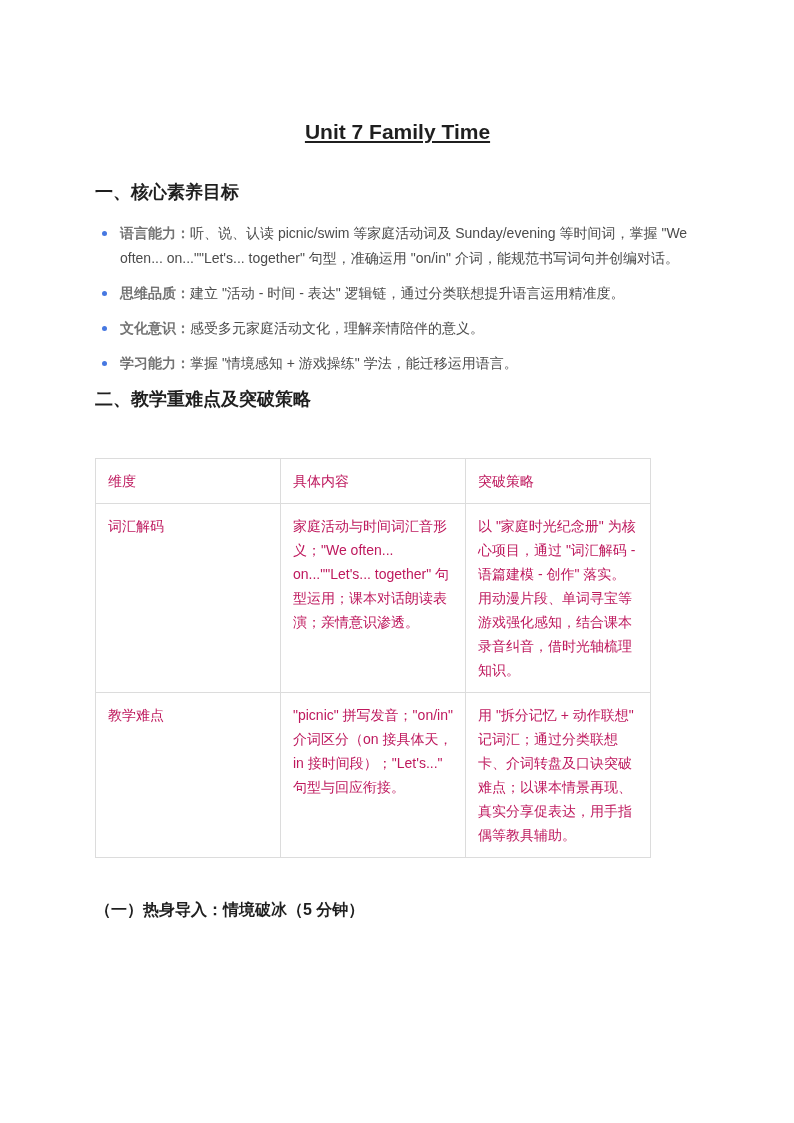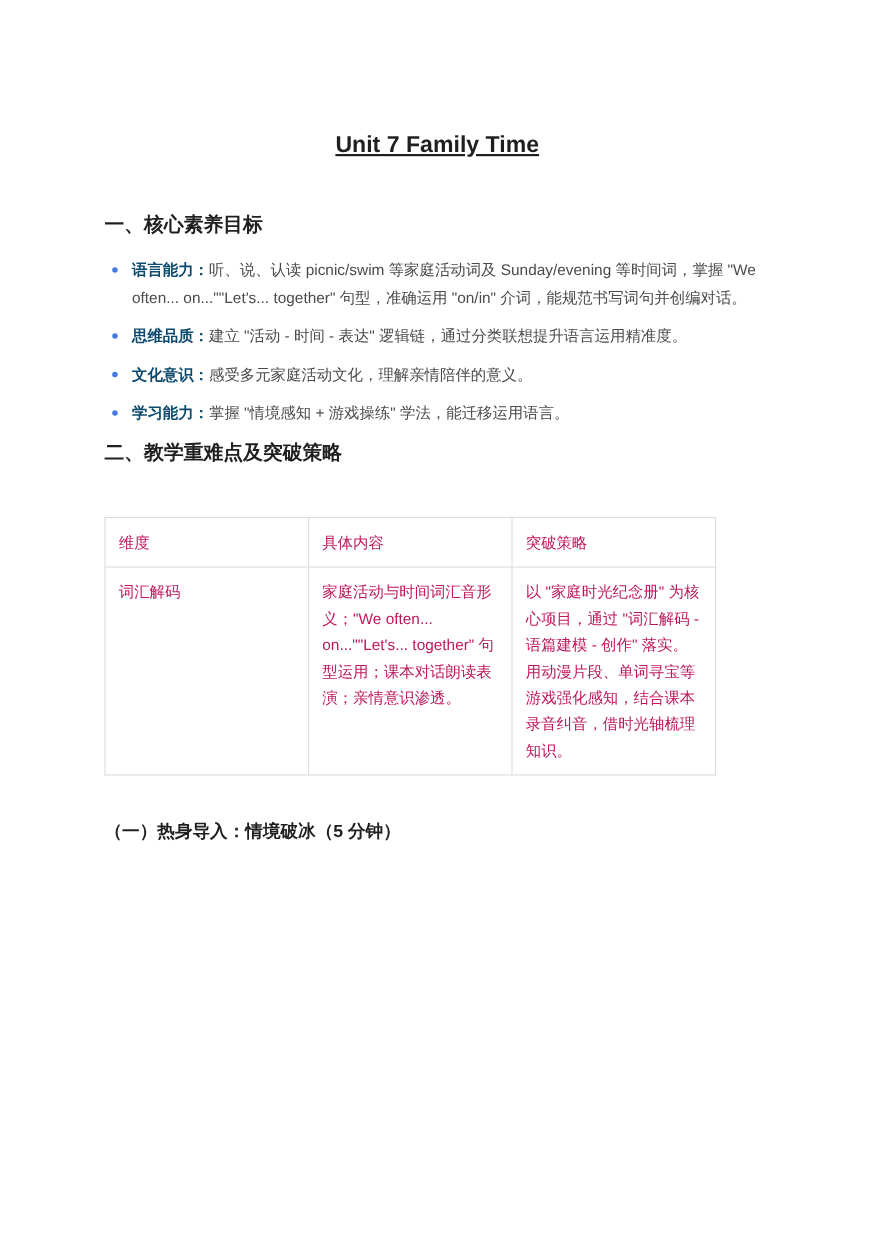--- a/index.html
+++ b/index.html
@@ -15,42 +15,42 @@
     color:#4b4b4b;
   }
   .doc-title {
     font-size:21px; font-weight:700; line-height:30px;
     text-align:center; color:#1f1f1f;text-decoration:underline;
   }
   .h-major {
     font-size:18px; font-weight:700; line-height:26px;
     color:#1f1f1f; margin:0;
   }
-  .h-major.mt-a { margin-top:44px; }
+  .h-major.mt-a { margin-top:32px; }
   .h-major.mt-b { margin-top:10px; }
   .h-major.mt-c { margin-top:22px; }
   .h-minor {
     font-size:16px; font-weight:700; line-height:24px;
     color:#1f1f1f; margin:40px 0 0 0;
   }
   ul.bullets { list-style:none; margin:16px 0 0 0; padding:0; }
   ul.bullets li {
     position:relative;
     padding-left:25px;
     font-size:14px; line-height:25px;
     color:#4b4b4b;
     margin-bottom:10px;
   }
   ul.bullets li:last-child { margin-bottom:0; }
   .dot {
     position:absolute; left:7px; top:10px;
     width:5px; height:5px; border-radius:50%;
     background:#4678e1;
   }
-  .b-label { font-weight:700; color:#0c4a6e; }
+  .b-label { font-weight:700; color:#737373; }
   table.kp {
     border-collapse:collapse; table-layout:fixed;
     width:555px; margin-top:46px;
   }
   table.kp th, table.kp td {
     border:1px solid #dcdcdc;
     padding:10px 12px;
     font-size:14px; line-height:24px;
     font-weight:400; text-align:left; vertical-align:top;
     color:#be185d;
@@ -99,19 +99,24 @@
         <th>具体内容</th>
         <th>突破策略</th>
       </tr>
     </thead>
     <tbody>
       <tr class="row-1">
         <td>词汇解码</td>
         <td>家庭活动与时间词汇音形义；"We often... on...""Let's... together" 句型运用；课本对话朗读表演；亲情意识渗透。</td>
         <td>以 "家庭时光纪念册" 为核心项目，通过 "词汇解码 - 语篇建模 - 创作" 落实。用动漫片段、单词寻宝等游戏强化感知，结合课本录音纠音，借时光轴梳理知识。</td>
       </tr>
+      <tr class="row-2">
+        <td>教学难点</td>
+        <td>"picnic" 拼写发音；"on/in" 介词区分（on 接具体天，in 接时间段）；"Let's..." 句型与回应衔接。</td>
+        <td>用 "拆分记忆 + 动作联想" 记词汇；通过分类联想卡、介词转盘及口诀突破难点；以课本情景再现、真实分享促表达，用手指偶等教具辅助。</td>
+      </tr>
     </tbody>
   </table>
 
 
   <h3 class="h-minor">（一）热身导入：情境破冰（5 分钟）</h3>
 
 </div>
 
 </body></html>

